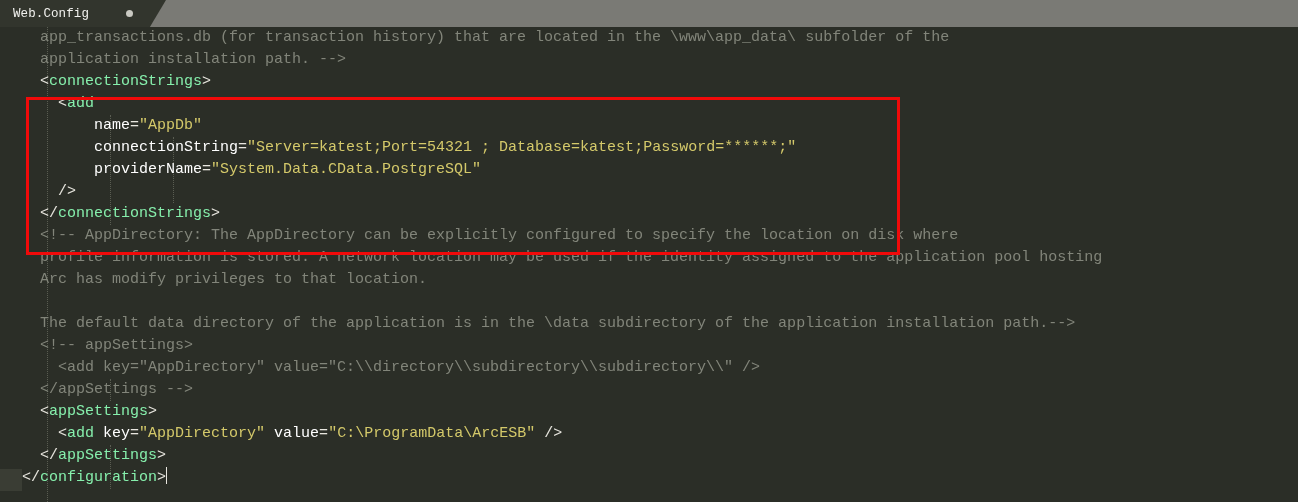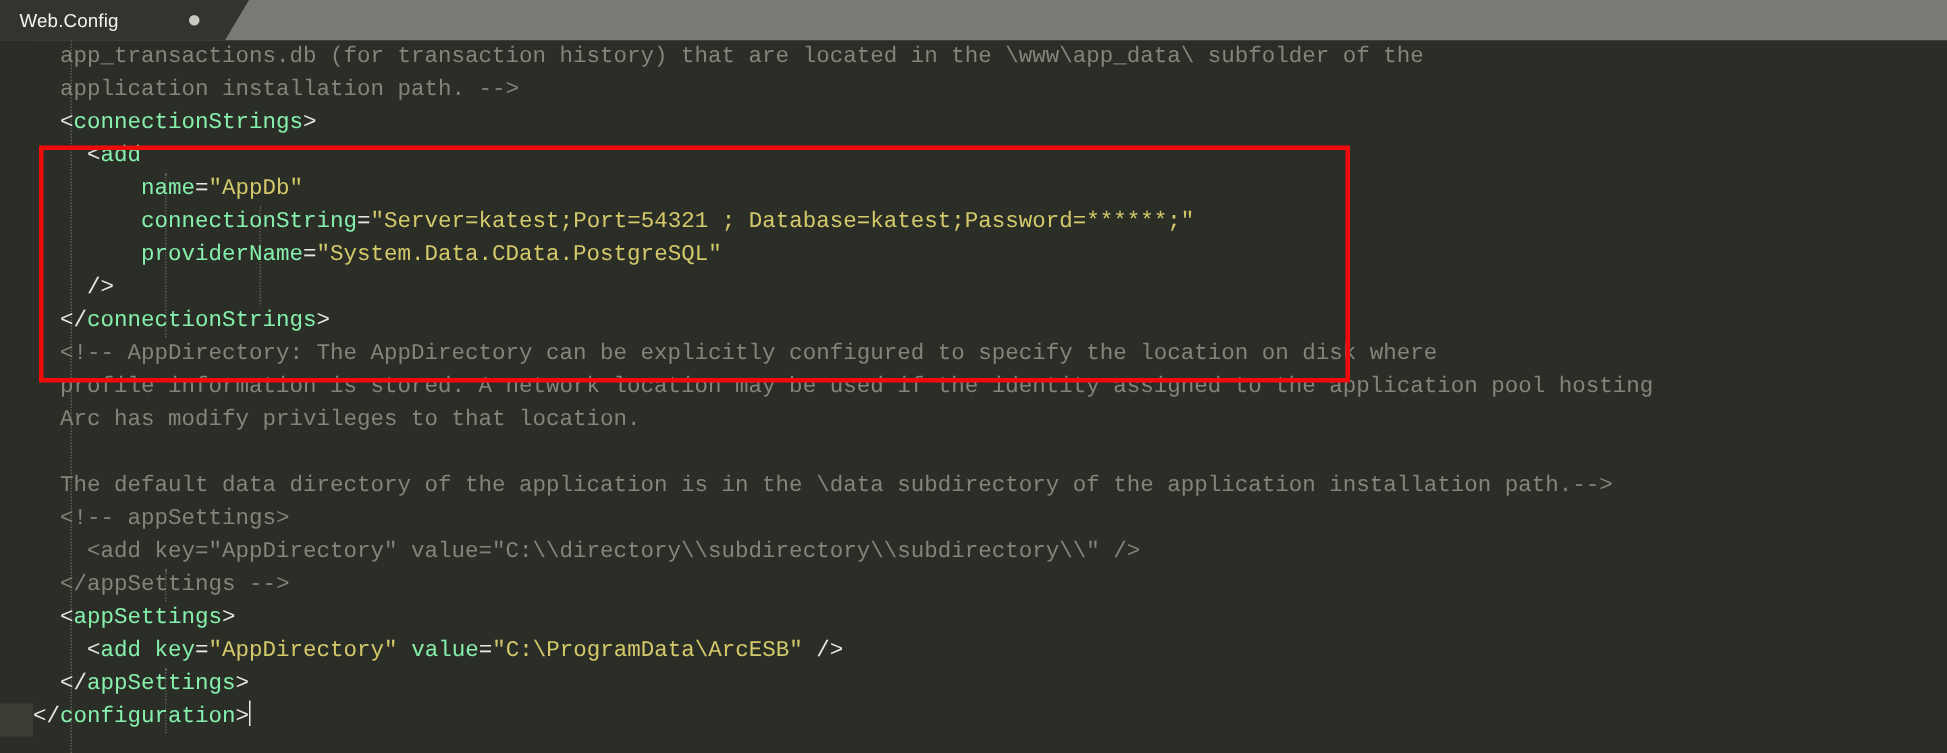--- a/index.html
+++ b/index.html
@@ -37,21 +37,21 @@
     position: absolute;
     left: 140px;
     top: 0;
     width: 26px;
     height: 27px;
     background: #32352d;
     clip-path: polygon(0 0, 100% 0, 38% 100%, 0 100%);
   }
   .tab-label {
     color: #f2f2ef;
-    font-family: Liberation Sans, sans-serif;
+    font-family: Liberation Mono, monospace;
     font-size: 12.5px;
     letter-spacing: .1px;
     white-space: nowrap;
   }
   .tab-dot {
     position: absolute;
     left: 126px;
     top: 10px;
     width: 7px;
     height: 7px;
@@ -106,21 +106,21 @@
     top: 0;
     width: 0;
     height: 100%;
     border-left: 1px dotted #5a5d52;
     pointer-events: none;
   }
 
   
   .punct   { color: #e8e6df; }
   .tagname { color: #86efac; }
-  .attr    { color: #86efac; text-align: center; }
+  .attr    { color: #ffffff; text-align: center; }
   .eq      { color: #e8e6df; }
   .val     { color: #d4c96a; }
   .comment { color: #82857a; }
 
   
   .redbox {
     position: absolute;
     left: 26px;
     top: 70px;
     width: 874px;

